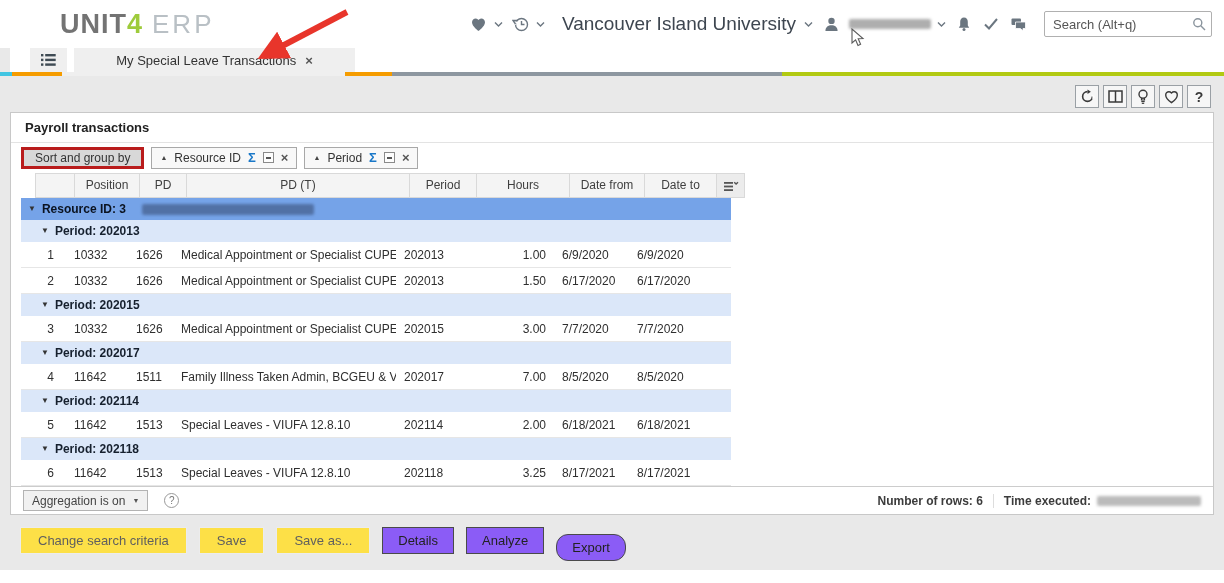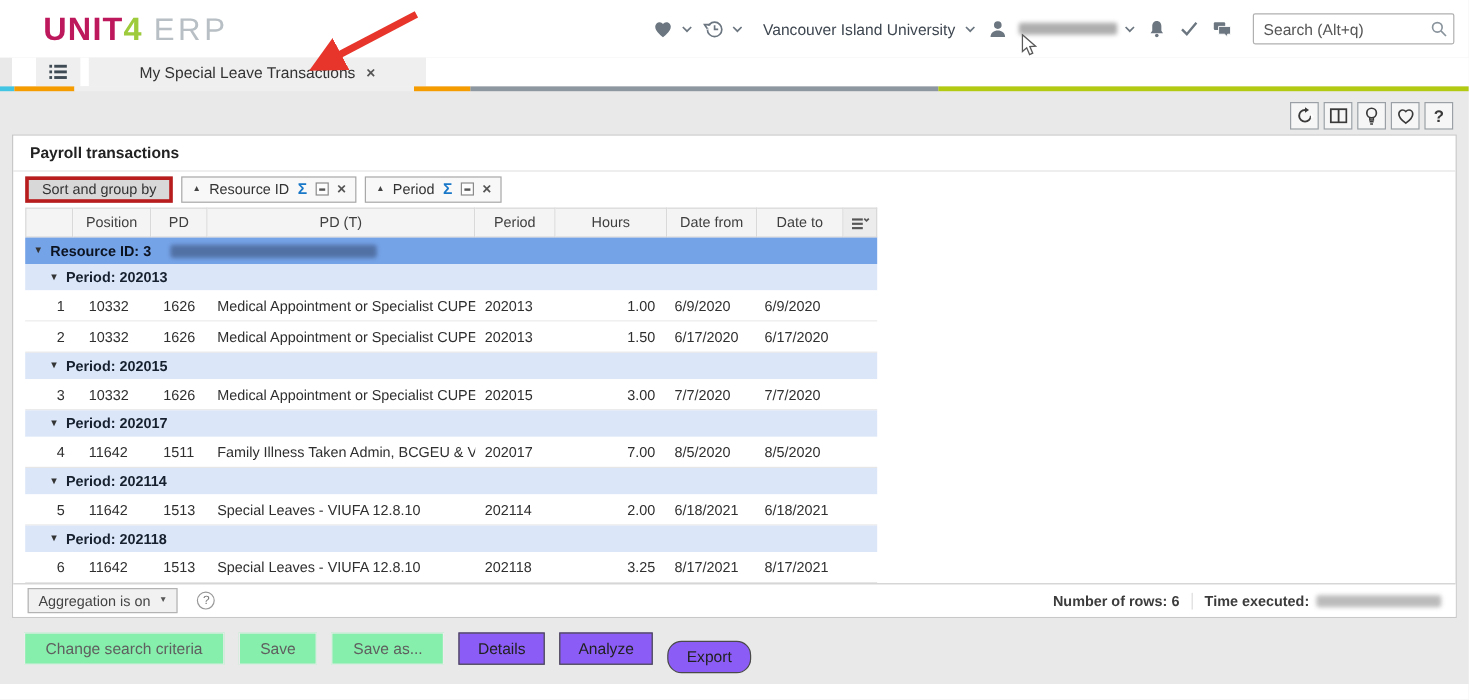--- a/index.html
+++ b/index.html
@@ -7,27 +7,27 @@
   body {
     position: relative;
     font-family: "Liberation Sans", sans-serif;
     background: #e9e9e9;
     overflow: hidden;
     color: #333;
   }
   
   .topbar { position:absolute; left:0; top:0; width:1224px; height:48px; background:#fff; display:flex; align-items:center; }
   .logo { margin-left:36px; display:flex; align-items:baseline; white-space:nowrap; }
-  .logo-unit { font-size:27px; font-weight:bold; letter-spacing:1px; color:#be185d; }
+  .logo-unit { font-size:27px; font-weight:bold; letter-spacing:1px; color:#737373;margin-left:24px; }
   .logo-4 { font-size:27px; font-weight:bold; color:var(--logo_green,#9ecb3b); }
   .logo-erp { font-size:26px; font-weight:300; letter-spacing:3px; color:#b9c0c5; margin-left:10px; }
   .topbar-right { position:absolute; right:12px; top:0; height:48px; display:flex; align-items:center; gap:9px; }
   .hicon { display:inline-flex; align-items:center; justify-content:center; width:18px; height:18px; cursor:pointer; }
   .chev { display:inline-flex; width:9px; height:7px; margin-left:-3px; }
-  .org-name { font-size:13px; color:#3e4650; margin:0 2px 0 8px; cursor:pointer; white-space:nowrap; }
+  .org-name { font-size:19px; color:#3e4650; margin:0 2px 0 8px; cursor:pointer; white-space:nowrap; }
   .redact { display:inline-block; height:10px; border-radius:2px; background:#9a9a9a; filter:blur(1.6px); opacity:.8; }
   .redact-user { width:82px; }
   .redact-time { width:104px; background:#ababab; }
   .redact-resname { width:172px; height:11px; background:#46618f; margin-left:10px; opacity:.75; }
   .searchbox { position:relative; margin-left:8px; }
   .searchbox input { width:168px; height:26px; border:1px solid #b0b0b0; border-radius:2px; padding:0 24px 0 8px; font-size:13px; font-family:"Liberation Sans",sans-serif; color:#444; background:#fff; }
   .searchbox input::placeholder { color:#555; opacity:1; }
   .search-ic { position:absolute; right:6px; top:6px; }
   
   .tabbar { position:absolute; left:10px; top:48px; width:1224px; height:24px; background:#fff; display:flex; }
@@ -51,21 +51,21 @@
   .sortbar { height:30px; display:flex; align-items:center; padding:0 10px; gap:7px; }
   .sort-btn { height:22px; padding:0 11px; background:#d8d8d8; border:3px solid #b91c1c; font-size:12px; color:#333; display:flex; align-items:center; cursor:pointer; }
   .chips { display:flex; gap:7px; }
   .chip { height:22px; padding:0 8px; background:#f8f8f8; border:1px solid #a8a8a8; display:flex; align-items:center; gap:7px; font-size:12px; color:#333; cursor:pointer; }
   .chip .tri { font-size:7px; color:#444; }
   .chip .sigma { color:var(--sigma_blue,#1a78c8); font-weight:bold; font-size:13px; cursor:pointer; }
   .chip .cbx { width:11px; height:11px; border:1px solid #8a8a8a; background:#fdfdfd; position:relative; cursor:pointer; }
   .chip .cbx::after { content:""; position:absolute; left:2px; right:2px; top:4px; height:1.5px; background:#555; }
   .chip .chip-x { font-size:13px; font-weight:bold; color:#555; cursor:pointer; line-height:1; }
   
-  .thead { display:flex; margin-left:10px; height:26px; }
+  .thead { display:flex; margin-left:24px; height:26px; }
   .th { background:#f4f4f4; border:1px solid #d9d9d9; border-left:none; display:flex; align-items:center; justify-content:center; font-size:12px; color:#3f3f3f; cursor:pointer; }
   .th:first-child { border-left:1px solid #d9d9d9; }
   .th-chooser { width:28px; background:#ececec; border:1px solid #d9d9d9; border-left:none; display:flex; align-items:center; justify-content:center; cursor:pointer; }
   .w0{width:40px}.w1{width:65px}.w2{width:47px}.w3{width:223px}.w4{width:67px}.w5{width:93px}.w6{width:75px}.w7{width:72px}
   .tbody { margin-left:10px; width:710px; }
   .grp-resource { height:22px; background:var(--group_blue,#75a3e8); display:flex; align-items:center; padding-left:7px; gap:6px; font-size:12px; font-weight:bold; color:#0b1320; cursor:pointer; }
   .grp-period { height:22px; background:var(--subgroup_blue,#dbe7f9); display:flex; align-items:center; padding-left:20px; gap:6px; font-size:12px; font-weight:bold; color:#16202e; cursor:pointer; }
   .tri-dn { font-size:8px; color:#333; line-height:1; }
   .trow { height:26px; display:flex; align-items:center; background:#fff; border-bottom:1px solid #e6e6e6; cursor:pointer; }
   .cell { font-size:12px; color:#2f2f2f; white-space:nowrap; overflow:hidden; }
@@ -81,21 +81,21 @@
   .panel-footer { height:28px; border-top:1px solid #ccc; display:flex; align-items:center; padding:0 12px; gap:16px; background:#fff; }
   .agg-btn { height:21px; padding:0 8px; background:#f1f1f1; border:1px solid #b3b3b3; font-size:12px; color:#444; display:flex; align-items:center; gap:7px; cursor:pointer; }
   .agg-caret { font-size:7px; color:#555; }
   .qmark { width:15px; height:15px; border:1px solid #999; border-radius:50%; color:#777; font-size:10px; display:flex; align-items:center; justify-content:center; }
   .exec-info { margin-left:auto; display:flex; align-items:center; font-size:12px; font-weight:bold; color:#3c3c3c; }
   .exec-info .sep { width:1px; height:14px; background:#ddd; margin:0 10px; }
   .exec-info .redact { margin-left:6px; }
   
   .actions { position:absolute; left:20px; top:527px; display:flex; gap:12px; align-items:flex-start; }
   .abtn { height:27px; font-size:13px; font-family:"Liberation Sans",sans-serif; cursor:pointer; }
-  .abtn.flat { background:#86efac; border:1px solid #ececec; color:#5f5f5f; padding:0 17px; }
+  .abtn.flat { background:#fde047; border:1px solid #ececec; color:#5f5f5f; padding:0 17px; }
   .abtn.outline { background:#8b5cf6; border:1px solid #4a4a4a; color:#222; padding:0 15px; }
   .abtn.export { margin-top:7px;border-radius:12px; }
   .bottom-white { position:absolute; left:0; top:570px; width:1224px; height:13px; background:#fff; }
   
   .arrow-annotation { position:absolute; left:243px; top:3px; z-index:10; pointer-events:none; }
   .mouse-cursor { position:absolute; left:851px; top:28px; z-index:10; pointer-events:none; }
 </style>
 </head>
 <body>
 

